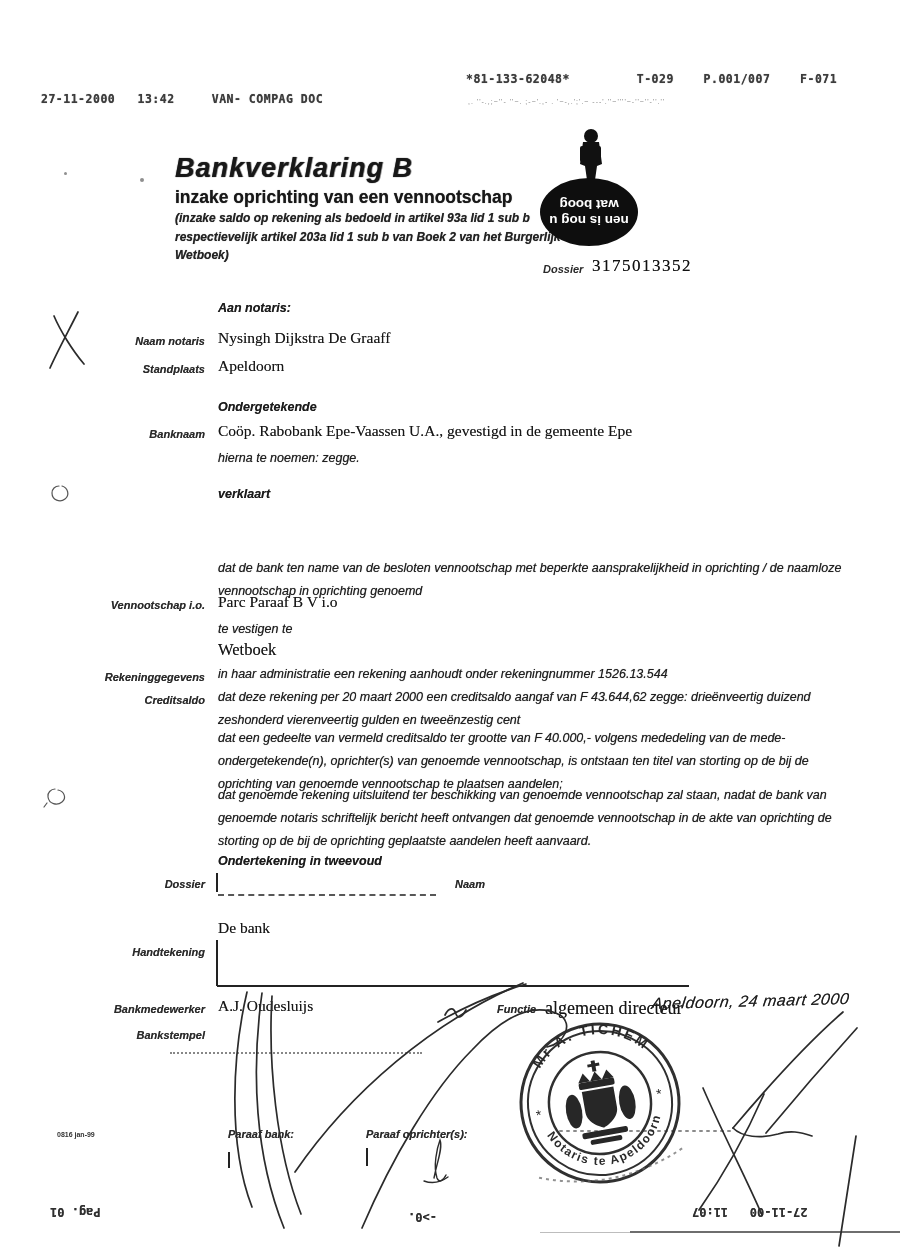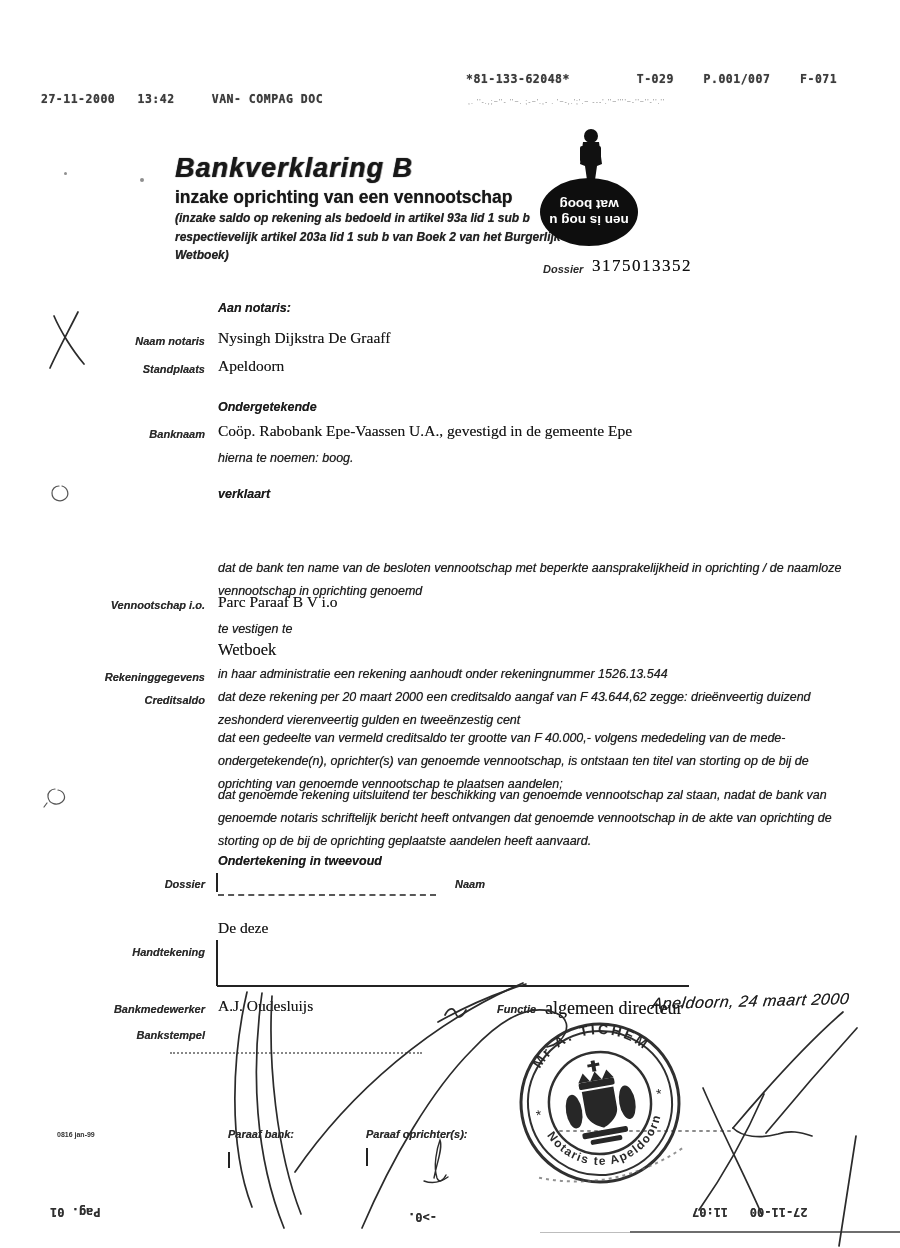--- a/index.html
+++ b/index.html
@@ -74,21 +74,21 @@
 
   <div class="abs h-form" style="left:218px;top:301px;">Aan notaris:</div>
   <div class="abs lbl labelcol" style="top:335px;">Naam notaris</div>
   <div class="abs typed" style="left:218px;top:329px;">Nysingh Dijkstra De Graaff</div>
   <div class="abs lbl labelcol" style="top:363px;">Standplaats</div>
   <div class="abs typed" style="left:218px;top:357px;">Apeldoorn</div>
 
   <div class="abs h-form" style="left:218px;top:400px;">Ondergetekende</div>
   <div class="abs lbl labelcol" style="top:428px;">Banknaam</div>
   <div class="abs typed" style="left:218px;top:422px;">Coöp. Rabobank Epe-Vaassen U.A., gevestigd in de gemeente Epe</div>
-  <div class="abs it" style="left:218px;top:447px;">hierna te noemen: boog.</div>
+  <div class="abs it" style="left:218px;top:447px;">hierna te noemen: zegge.</div>
 
   <div class="abs h-form" style="left:218px;top:487px;">verklaart</div>
   <div class="abs it para" style="top:557px;">dat de bank ten name van de besloten vennootschap met beperkte aansprakelijkheid in oprichting / de naamloze vennootschap in oprichting genoemd</div>
 
   <div class="abs lbl labelcol" style="top:599px;">Vennootschap i.o.</div>
   <div class="abs typed" style="left:218px;top:593px;">Parc Paraaf B V  i.o</div>
   <div class="abs it" style="left:218px;top:618px;">te vestigen te</div>
   <div class="abs typed" style="left:218px;top:640px;font-size:16.5px;">Wetboek</div>
 
   <div class="abs lbl labelcol" style="top:671px;">Rekeninggegevens</div>
@@ -99,21 +99,21 @@
 
   <div class="abs it para" style="top:727px;">dat een gedeelte van vermeld creditsaldo ter grootte van F 40.000,- volgens mededeling van de mede-ondergetekende(n), oprichter(s) van genoemde vennootschap, is ontstaan ten titel van storting op de bij de oprichting van genoemde vennootschap te plaatsen aandelen;</div>
   <div class="abs it para" style="top:784px;">dat genoemde rekening uitsluitend ter beschikking van genoemde vennootschap zal staan, nadat de bank van genoemde notaris schriftelijk bericht heeft ontvangen dat genoemde vennootschap in de akte van oprichting de storting op de bij de oprichting geplaatste aandelen heeft aanvaard.</div>
 
   <div class="abs h-form" style="left:218px;top:854px;">Ondertekening in tweevoud</div>
   <div class="abs lbl labelcol" style="top:878px;">Dossier</div>
   <div class="abs vbar" style="left:216px;top:873px;height:19px;"></div>
   <div class="abs dotline" style="left:218px;top:878px;width:218px;height:16px;"></div>
   <div class="abs lbl" style="left:455px;top:878px;">Naam</div>
 
-  <div class="abs typed" style="left:218px;top:919px;">De deze</div>
+  <div class="abs typed" style="left:218px;top:919px;">De bank</div>
   <div class="abs lbl labelcol" style="top:946px;">Handtekening</div>
   <div class="abs vbar" style="left:216px;top:940px;height:46px;"></div>
   <div class="abs hline" style="left:217px;top:985px;width:472px;"></div>
 
   <div class="abs lbl labelcol" style="top:1003px;">Bankmedewerker</div>
   <div class="abs typed" style="left:218px;top:997px;">A.J. Oudesluijs</div>
   <div class="abs lbl" style="left:497px;top:1003px;">Functie</div>
   <div class="abs typed" style="left:545px;top:998px;font-size:18px;">algemeen directeur</div>
   <div class="abs hand" style="left:652px;top:992px;width:235px;">Apeldoorn, 24 maart 2000</div>
 

